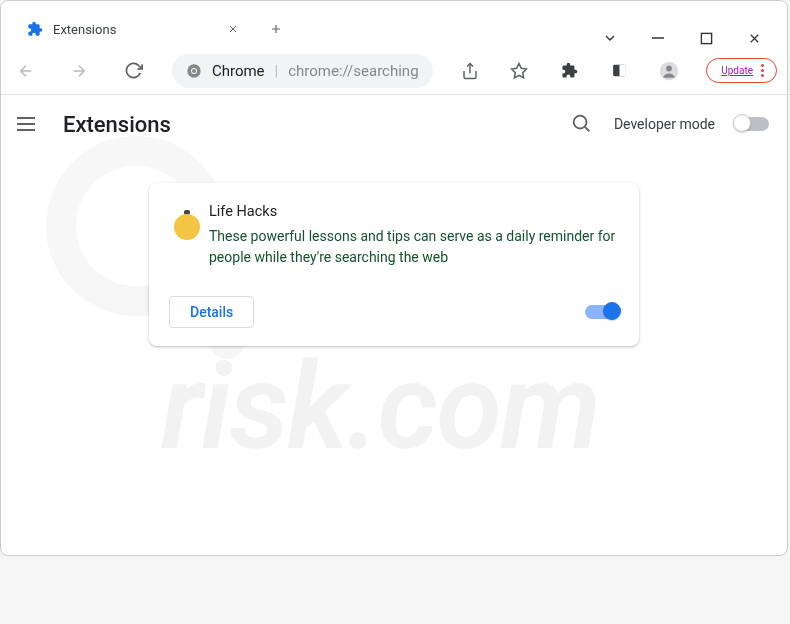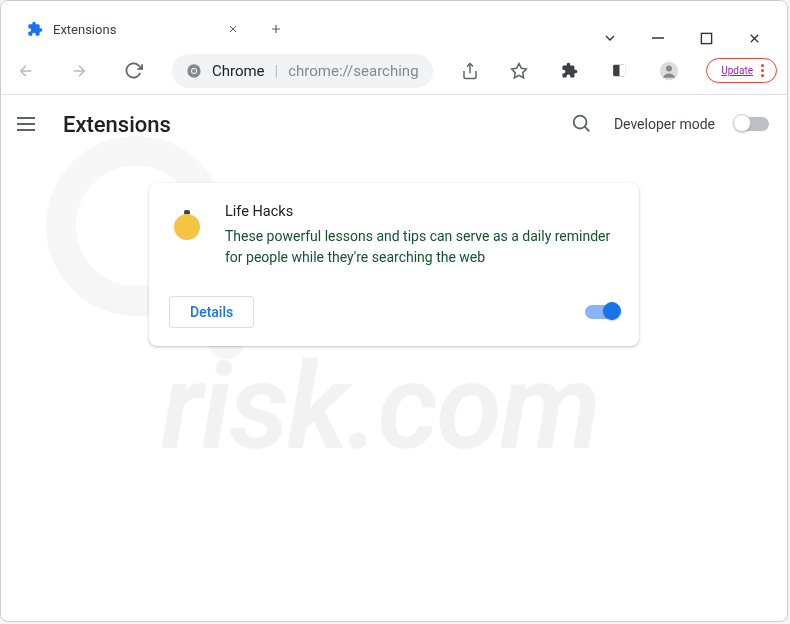--- a/index.html
+++ b/index.html
@@ -1,18 +1,18 @@
 <!DOCTYPE html>
 <html><head>
 <meta charset="utf-8">
 <style>
 * { margin: 0; padding: 0; box-sizing: border-box; font-family: -apple-system, BlinkMacSystemFont, "Segoe UI", Roboto, Arial, sans-serif; }
 body { width: 790px; height: 624px; background: #f5f5f5; overflow: hidden; position: relative; }
 
-.window { width: 788px; height: 622px; background: #fff; border: 1px solid #ccc; border-radius: 8px; position: relative; overflow: hidden; }
+.window { width: 788px; height: 556px; background: #fff; border: 1px solid #ccc; border-radius: 8px; position: relative; overflow: hidden; }
 
 
 .titlebar { height: 46px; background: #fff; display: flex; align-items: flex-end; justify-content: space-between; border-bottom: none; }
 .tab-strip { display: flex; align-items: flex-end; padding-left: 12px; height: 100%; }
 .tab { display: flex; align-items: center; gap: 10px; background: #fff; border-radius: 10px 10px 0 0; height: 36px; padding: 0 12px 0 14px; font-size: 13px; color: #3c4043; min-width: 240px; position: relative; }
 .tab-favicon { width: 16px; height: 16px; display: flex; align-items: center; justify-content: center; }
 .tab-title { flex: 1; }
 .tab-close { width: 16px; height: 16px; display: flex; align-items: center; justify-content: center; color: #5f6368; cursor: pointer; }
 .new-tab { width: 30px; height: 30px; display: flex; align-items: center; justify-content: center; color: #5f6368; cursor: pointer; margin-left: 8px; margin-bottom: 3px; }
 .win-controls { display: flex; align-items: center; gap: 30px; padding: 4px 24px 0 0; }
@@ -41,21 +41,21 @@
 .search-btn { width: 24px; height: 24px; color: #5f6368; cursor: pointer; }
 .dev-label { font-size: 14px; color: #3c4043; }
 .toggle { width: 34px; height: 14px; background: #bdc1c6; border-radius: 7px; position: relative; cursor: pointer; }
 .toggle .knob { width: 18px; height: 18px; background: #fff; border: 1px solid #ccc; border-radius: 50%; position: absolute; top: -3px; left: -2px; box-shadow: 0 1px 2px rgba(0,0,0,0.2); }
 .toggle.on { background: #8ab4f8; }
 .toggle.on .knob { left: auto; right: -2px; background: #1a73e8; border-color: #1a73e8; }
 
 
 .content { padding: 30px 0 0 0; display: flex; justify-content: center; position: relative; }
 .card { width: 490px; background: #fff; border-radius: 8px; box-shadow: 0 1px 3px rgba(60,64,67,0.25), 0 1px 2px rgba(60,64,67,0.1); padding: 20px 20px 18px 20px; }
-.card-top { display: flex; gap: 20px; }
+.card-top { display: flex; gap: 4px; }
 .ext-icon { width: 36px; height: 36px; margin-top: 4px; flex-shrink: 0; }
 .card-info { flex: 1; }
 .card-title { font-size: 14.5px; color: #202124; margin-bottom: 6px; }
 .card-desc { font-size: 14px; color: #14532d; line-height: 1.5; }
 .card-bottom { display: flex; align-items: center; margin-top: 28px; gap: 8px; }
 .card-btn { border: 1px solid #dadce0; background: #fff; color: #1a73e8; font-size: 14px; font-weight: 500; padding: 7px 20px; border-radius: 4px; cursor: pointer; }
 .card-toggle-wrap { margin-left: auto; }
 
 
 .watermark { position: absolute; top: 80px; left: 0; right: 0; bottom: 0; pointer-events: none; opacity: 0.07; }

